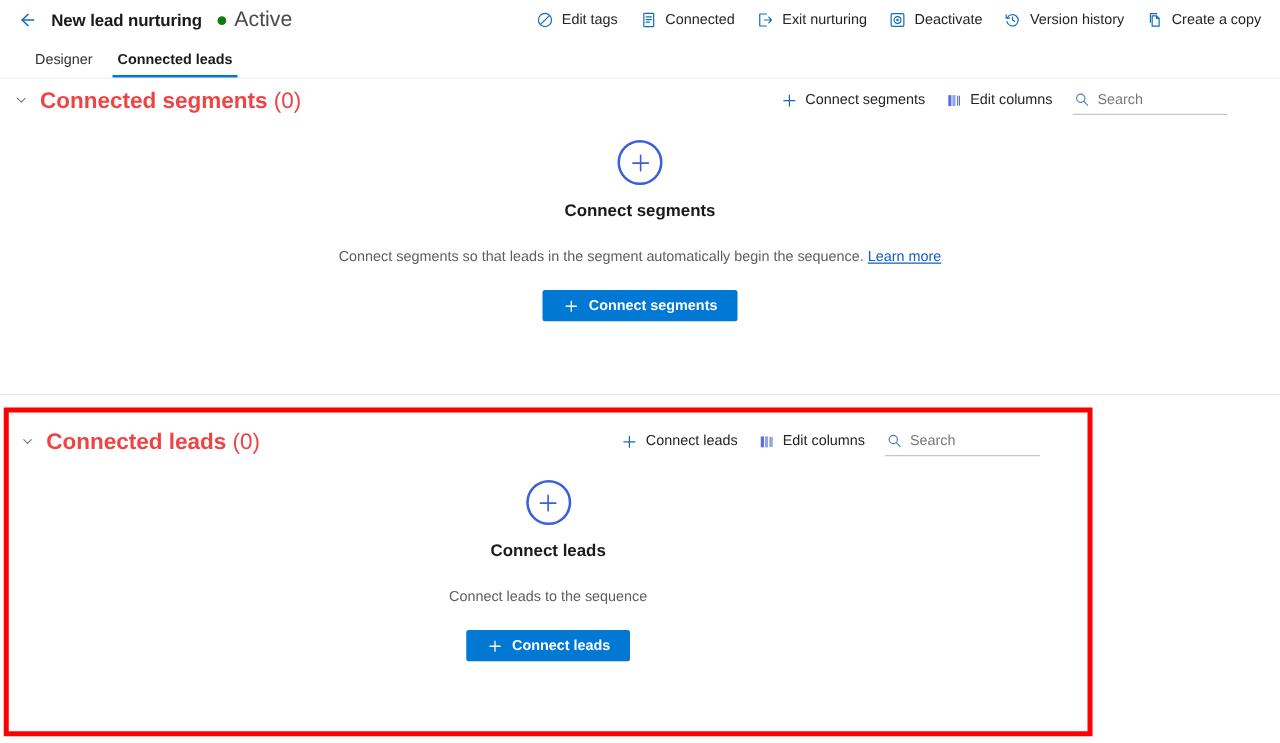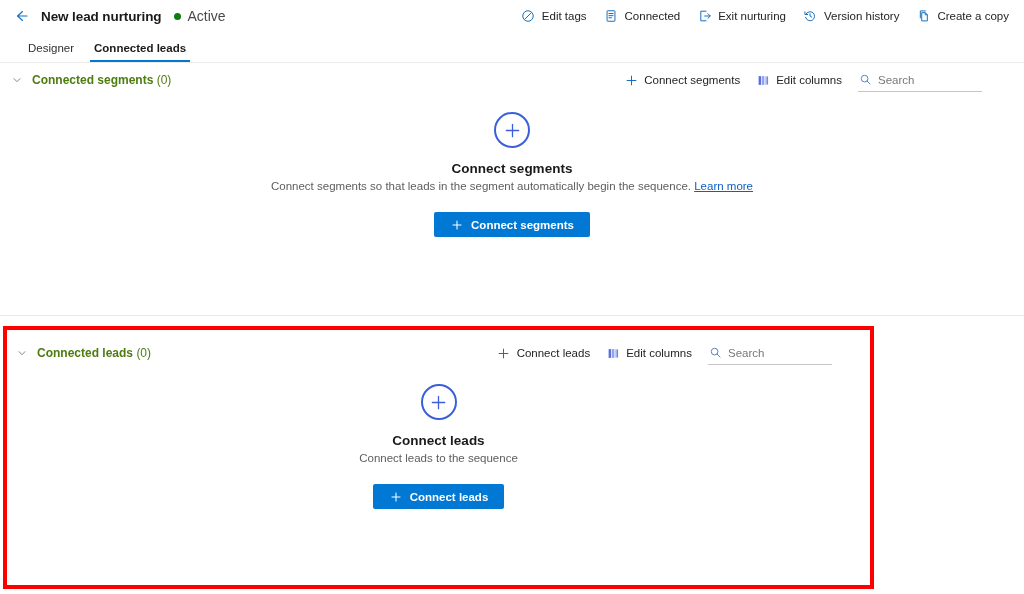--- a/index.html
+++ b/index.html
@@ -53,21 +53,21 @@
   }
   .status-dot {
     width: 7px;
     height: 7px;
     border-radius: 50%;
     background: #107c10;
     display: inline-block;
     flex: 0 0 auto;
   }
   .status-text {
-    font-size: 14px;
+    font-size: 17px;
     color: #4b4a48;
     margin-left: 6px;
   }
 
   .cmd-spacer { flex: 1 1 auto; }
 
   .cmd-actions {
     display: flex;
     align-items: center;
     gap: 3px;
@@ -160,23 +160,23 @@
     width: 22px;
     height: 22px;
     display: flex;
     align-items: center;
     justify-content: center;
     cursor: pointer;
     flex: 0 0 auto;
     color: #797775;
   }
   .section-title {
-    font-size: 12px;
+    font-size: 18px;
     font-weight: bold;
-    color: #4d7c0f;
+    color: #ef4444;
     margin-left: 4px;
     white-space: nowrap;
   }
   .section-title .count { font-weight: normal; }
   .hdr-spacer { flex: 1 1 auto; }
 
   .hdr-actions {
     display: flex;
     align-items: center;
   }
@@ -255,21 +255,21 @@
   }
   .empty-title {
     font-size: 13.5px;
     font-weight: bold;
     color: #1b1a19;
     margin-top: 13px;
   }
   .empty-desc {
     font-size: 11.5px;
     color: #605e5c;
-    margin-top: 4px;
+    margin-top: 24px;
     text-align: center;
   }
   .empty-desc a {
     color: #0f5fc2;
     text-decoration: underline;
   }
   .empty-btn {
     display: inline-flex;
     align-items: center;
     justify-content: center;
@@ -372,20 +372,30 @@
     <button class="cmd-btn">
       <span class="cmd-ico">
         <svg width="14" height="14" viewBox="0 0 16 16" fill="none" stroke="#0f6cbd" stroke-width="1.1">
           <path d="M9.2 2.5H3.2v11h6" stroke-linecap="round" stroke-linejoin="round"></path>
           <path d="M7.6 8h6.2M11.4 5.4 14 8l-2.6 2.6" stroke-linecap="round" stroke-linejoin="round"></path>
         </svg>
       </span>
       <span>Exit nurturing</span>
     </button>
 
+    <button class="cmd-btn">
+      <span class="cmd-ico">
+        <svg width="14" height="14" viewBox="0 0 16 16" fill="none" stroke="#0f6cbd" stroke-width="1.1">
+          <rect x="2.2" y="2.2" width="11.6" height="11.6" rx="1"></rect>
+          <circle cx="8" cy="8" r="3.1"></circle>
+          <circle cx="8" cy="8" r="1.2" fill="#0f6cbd" stroke="none"></circle>
+        </svg>
+      </span>
+      <span>Deactivate</span>
+    </button>
 
     <button class="cmd-btn">
       <span class="cmd-ico">
         <svg width="14" height="14" viewBox="0 0 16 16" fill="none" stroke="#0f6cbd" stroke-width="1.1">
           <path d="M3.2 6.2A5.2 5.2 0 1 1 2.9 9.4" stroke-linecap="round"></path>
           <path d="M2.2 3.2v3.1h3.1" stroke-linecap="round" stroke-linejoin="round"></path>
           <path d="M8 5.4V8l1.9 1.2" stroke-linecap="round"></path>
         </svg>
       </span>
       <span>Version history</span>

